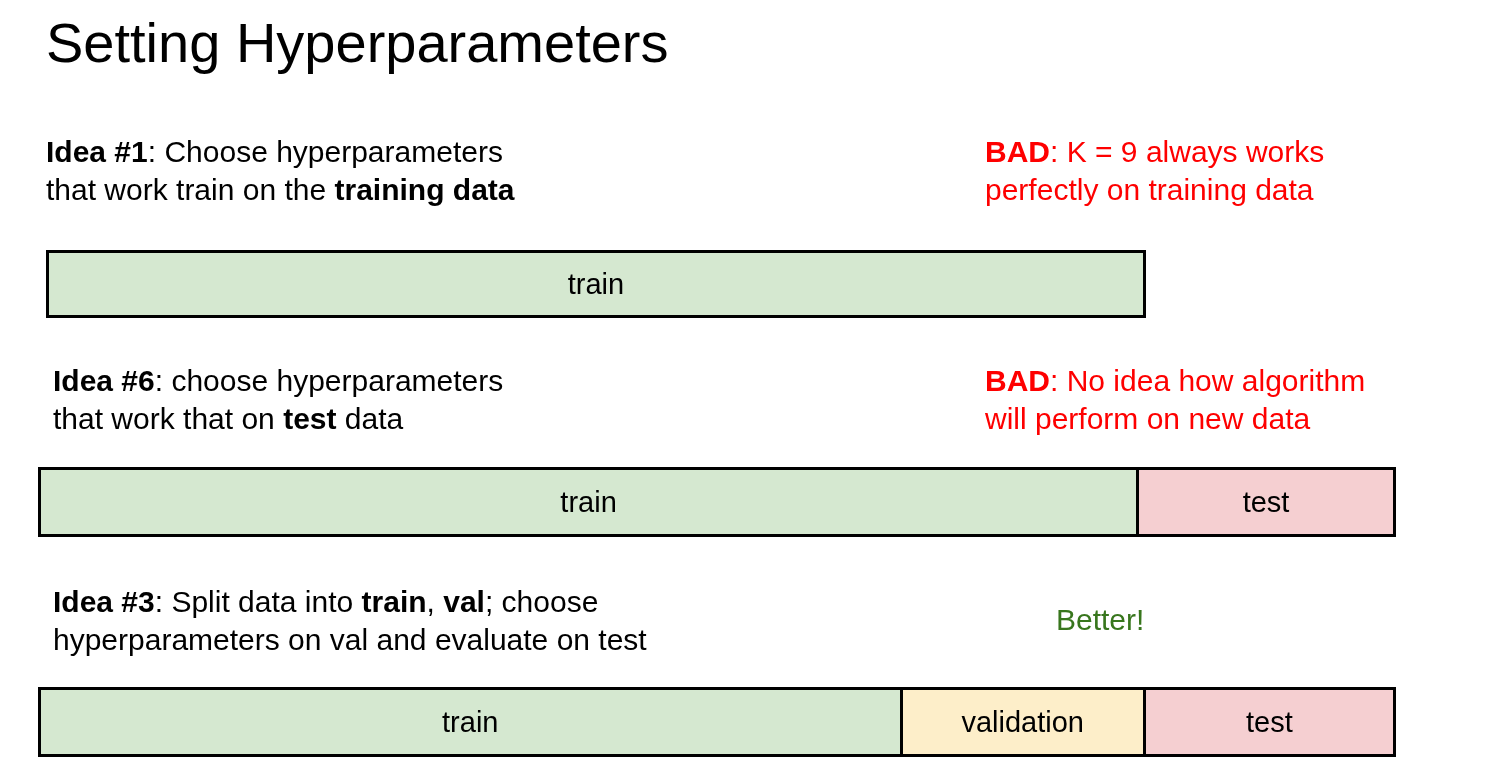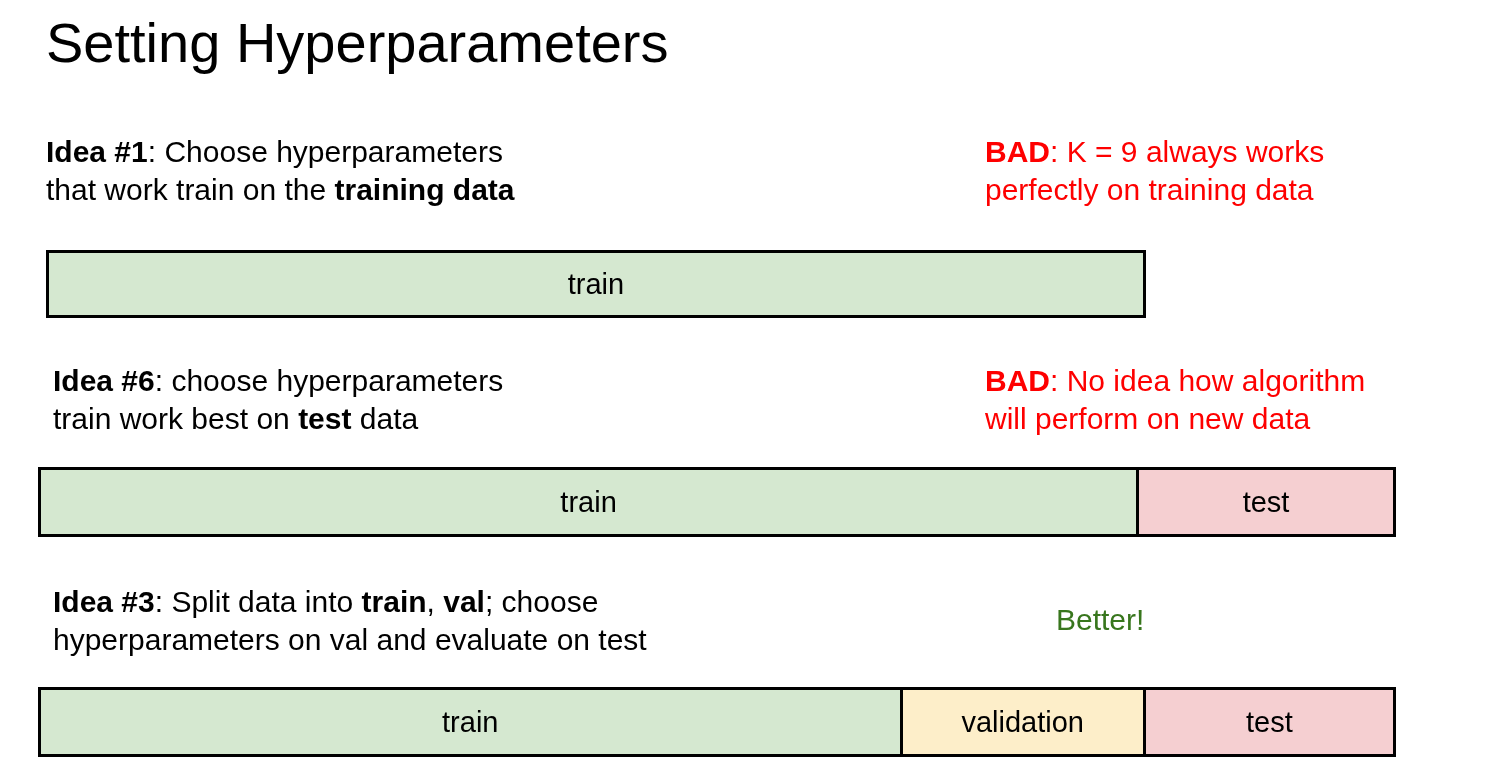--- a/index.html
+++ b/index.html
@@ -106,21 +106,21 @@
     <div><b>BAD</b><span>: </span><span>K = 9 always works</span></div>
     <div>perfectly on training data</div>
   </div>
 
   <div class="bar" id="bar1">
     <div class="seg seg-train" style="width:100%">train</div>
   </div>
 
   <div class="idea-text" id="idea2-text">
     <div><b>Idea #6</b><span>: </span><span>choose hyperparameters</span></div>
-    <div><span>train work best on </span><b>test</b><span> data</span></div>
+    <div><span>that work that on </span><b>test</b><span> data</span></div>
   </div>
 
   <div class="note bad" id="note2">
     <div><b>BAD</b><span>: </span><span>No idea how algorithm</span></div>
     <div>will perform on new data</div>
   </div>
 
   <div class="bar" id="bar2">
     <div class="seg seg-train" style="width:81%">train</div>
     <div class="seg seg-test" style="width:19%">test</div>

